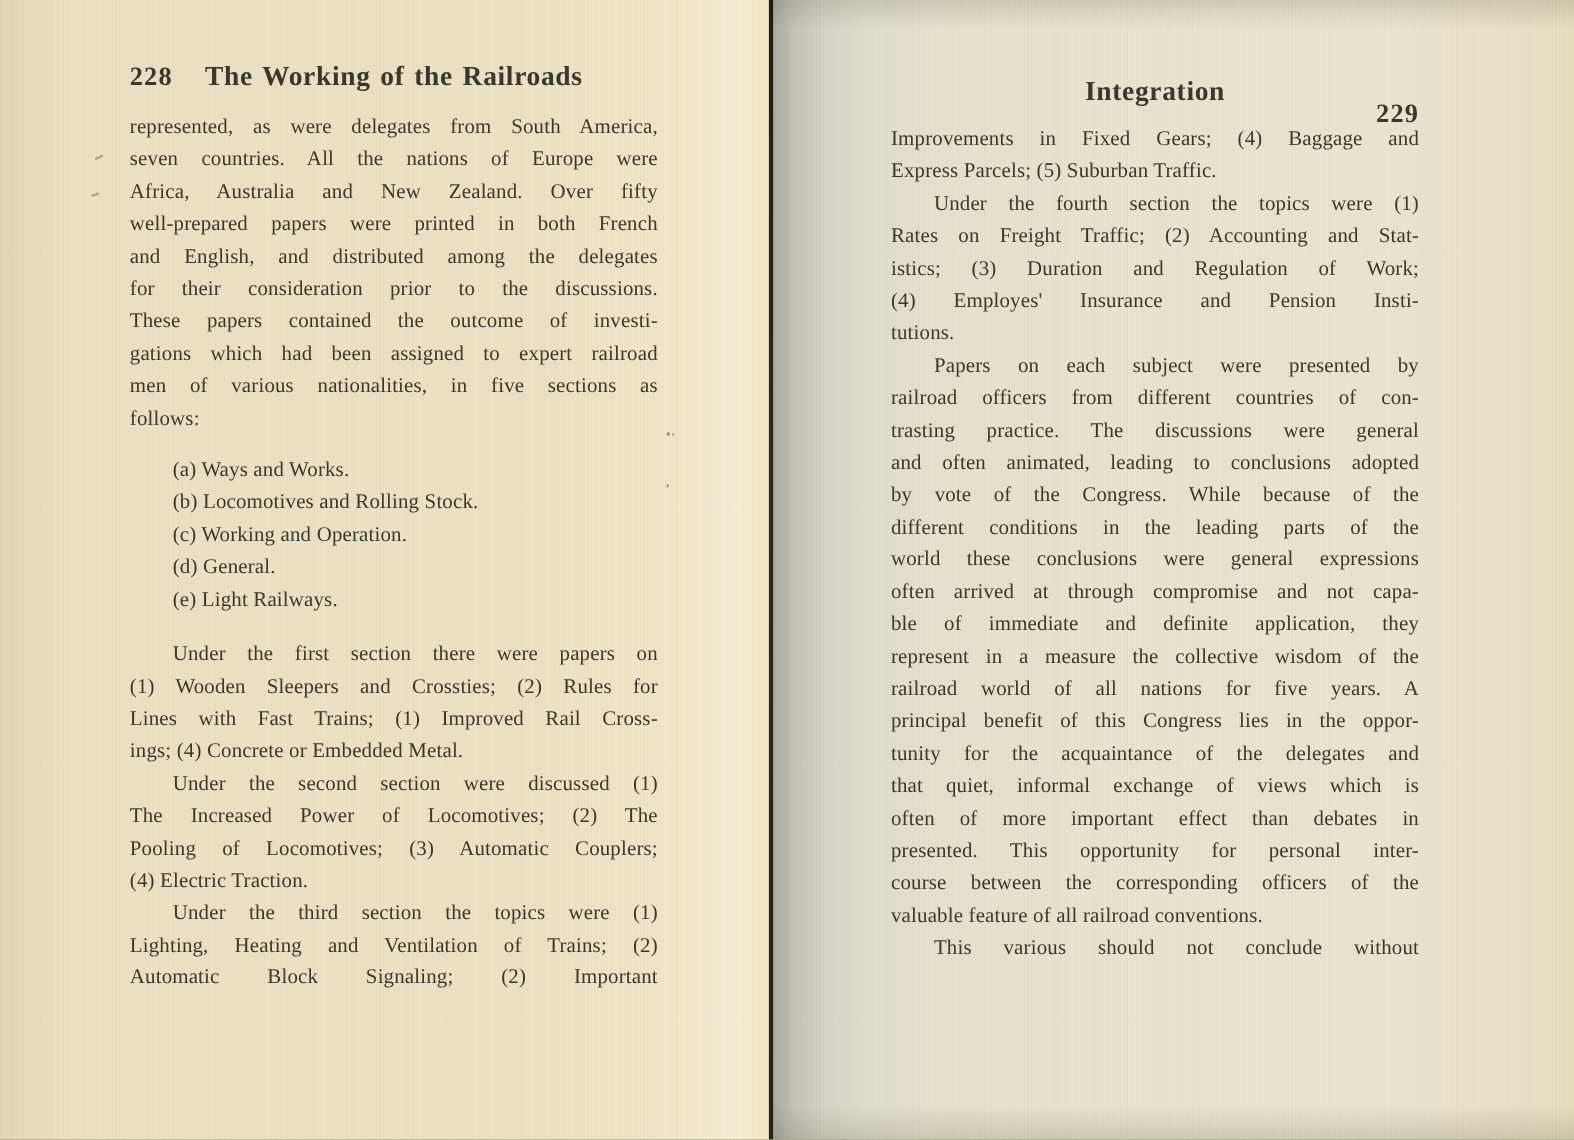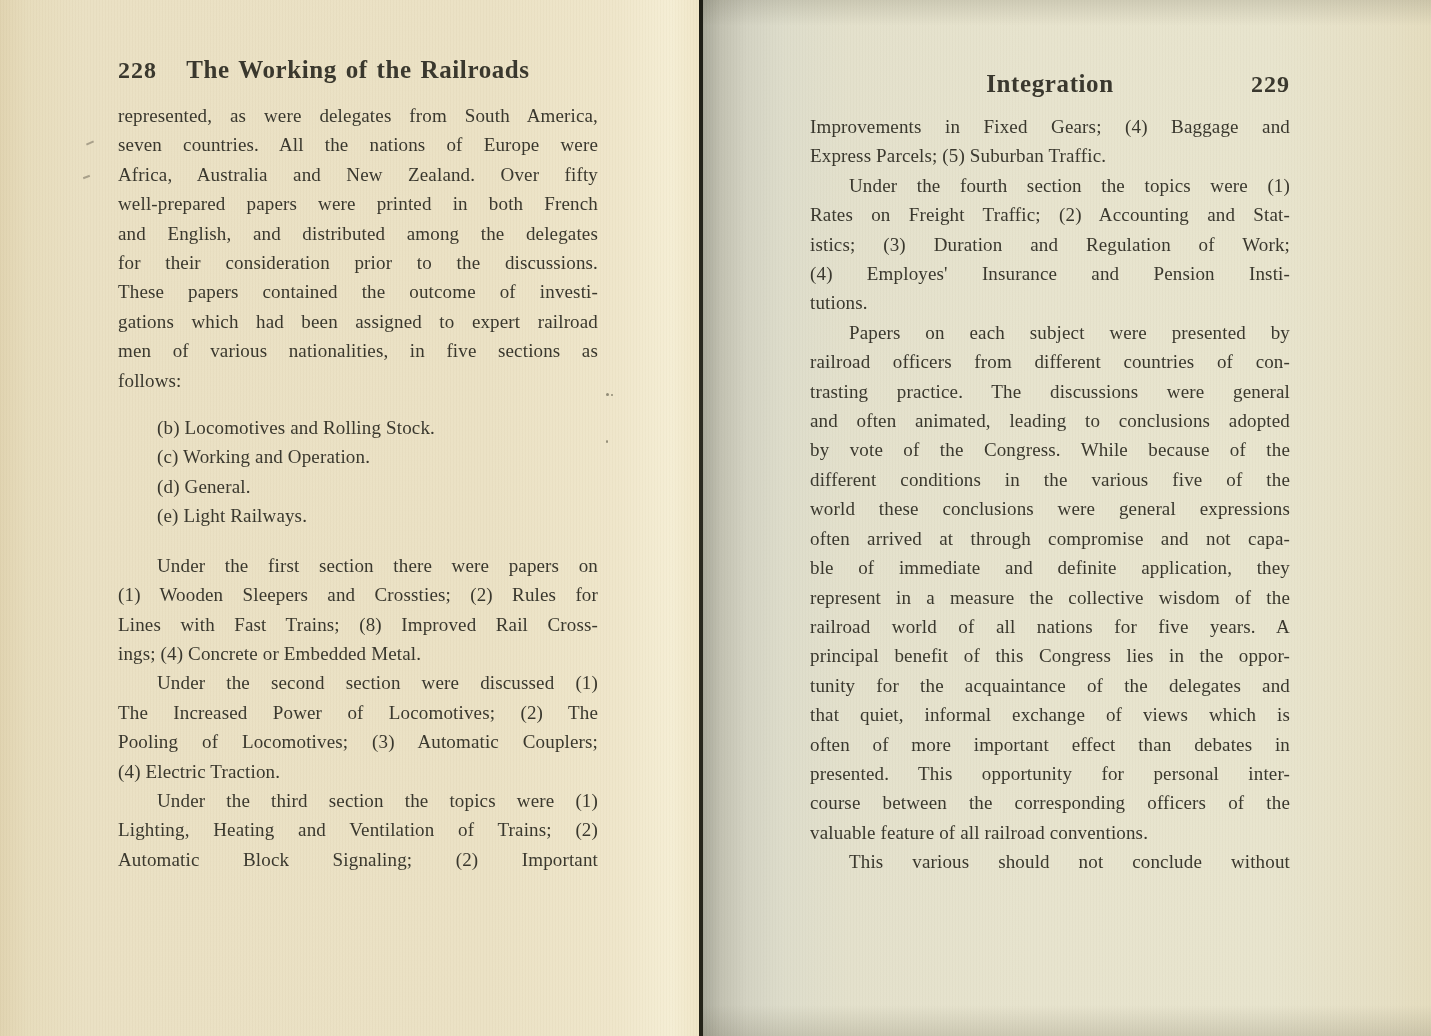--- a/index.html
+++ b/index.html
@@ -64,21 +64,21 @@
   }
   .runhead-row .runhead {
     display: block; text-align: center;
     font-size: 25px; font-weight: bold; color: var(--ink);
     letter-spacing: 0.6px;
     word-spacing: 2px;
   }
   #header-left  { left: 118px; top: 56px; }
   #header-left .pagenum { left: 0; }
   #header-right { left: 810px; top: 70px; }
-  #header-right .pagenum { right: 0; }
+  #header-right .pagenum { right: 0; margin-top: 20px; }
   
   .page-body {
     position: absolute; width: 480px;
     font-size: 19px; line-height: 29.4px;
     color: var(--ink);
     letter-spacing: 0.15px;
   }
   #body-left  { left: 118px; top: 101px; }
   #body-right { left: 810px; top: 112px; }
   .line { min-height: 29.4px; }
@@ -115,29 +115,30 @@
         <div class="line j">Africa, Australia and New Zealand.  Over fifty</div>
         <div class="line j">well-prepared papers were printed in both French</div>
         <div class="line j">and English, and distributed among the delegates</div>
         <div class="line j">for their consideration prior to the discussions.</div>
         <div class="line j">These papers contained the outcome of investi-</div>
         <div class="line j">gations which had been assigned to expert railroad</div>
         <div class="line j">men of various nationalities, in five sections as</div>
         <div class="line">follows:</div>
       </div>
       <div class="block list">
+        <div class="line">(a)  Ways and Works.</div>
         <div class="line">(b)  Locomotives and Rolling Stock.</div>
         <div class="line">(c)  Working and Operation.</div>
         <div class="line">(d)  General.</div>
         <div class="line">(e)  Light Railways.</div>
       </div>
       <div class="block paragraph">
         <div class="line j first">Under the first section there were papers on</div>
         <div class="line j">(1)  Wooden Sleepers and Crossties;  (2)  Rules for</div>
-        <div class="line j">Lines with Fast Trains; (8)  Improved Rail Cross-</div>
+        <div class="line j">Lines with Fast Trains; (1)  Improved Rail Cross-</div>
         <div class="line">ings;  (4)  Concrete or Embedded Metal.</div>
       </div>
       <div class="block paragraph">
         <div class="line j first">Under the second section were discussed (1)</div>
         <div class="line j">The Increased Power of Locomotives; (2) The</div>
         <div class="line j">Pooling of Locomotives; (3)  Automatic Couplers;</div>
         <div class="line">(4)  Electric Traction.</div>
       </div>
       <div class="block paragraph">
         <div class="line j first">Under the third section the topics were (1)</div>
@@ -156,21 +157,21 @@
         <div class="line j">istics; (3) Duration and Regulation of Work;</div>
         <div class="line j">(4) Employes' Insurance and Pension Insti-</div>
         <div class="line">tutions.</div>
       </div>
       <div class="block paragraph">
         <div class="line j first">Papers on each subject were presented by</div>
         <div class="line j">railroad officers from different countries of con-</div>
         <div class="line j">trasting practice.  The discussions were general</div>
         <div class="line j">and often animated, leading to conclusions adopted</div>
         <div class="line j">by vote of the Congress.  While because of the</div>
-        <div class="line j">different conditions in the various five of the</div>
+        <div class="line j">different conditions in the leading parts of the</div>
         <div class="line j">world these conclusions were general expressions</div>
         <div class="line j">often arrived at through compromise and not capa-</div>
         <div class="line j">ble of immediate and definite application, they</div>
         <div class="line j">represent in a measure the collective wisdom of the</div>
         <div class="line j">railroad world of all nations for five years.  A</div>
         <div class="line j">principal benefit of this Congress lies in the oppor-</div>
         <div class="line j">tunity for the acquaintance of the delegates and</div>
         <div class="line j">that quiet, informal exchange of views which is</div>
         <div class="line j">often of more important effect than debates in</div>
         <div class="line j">presented.  This opportunity for personal inter-</div>

